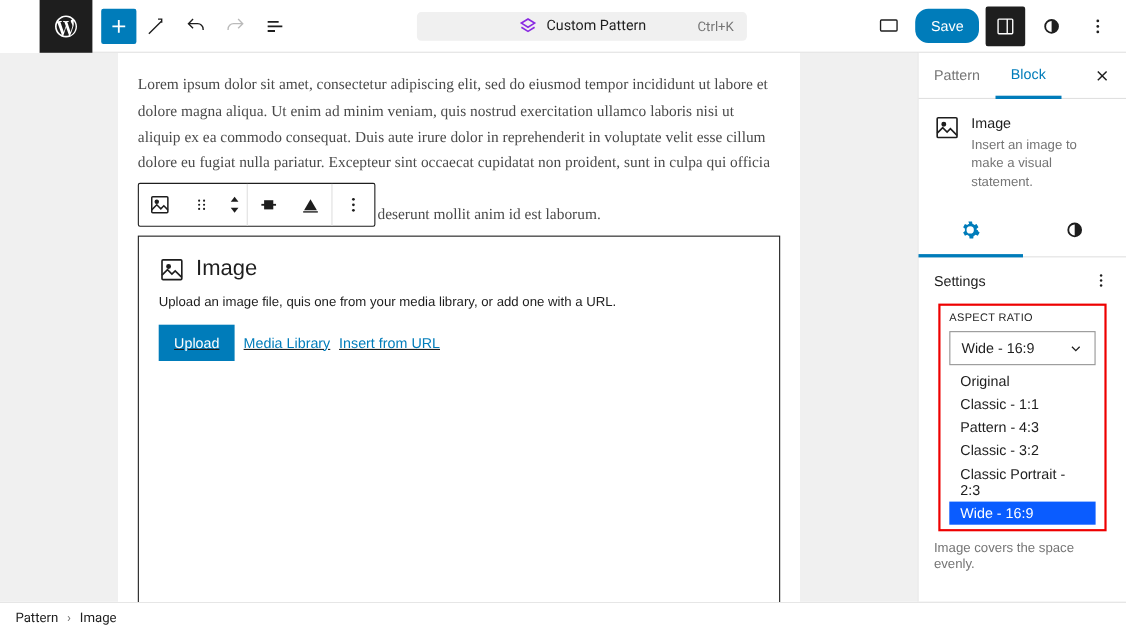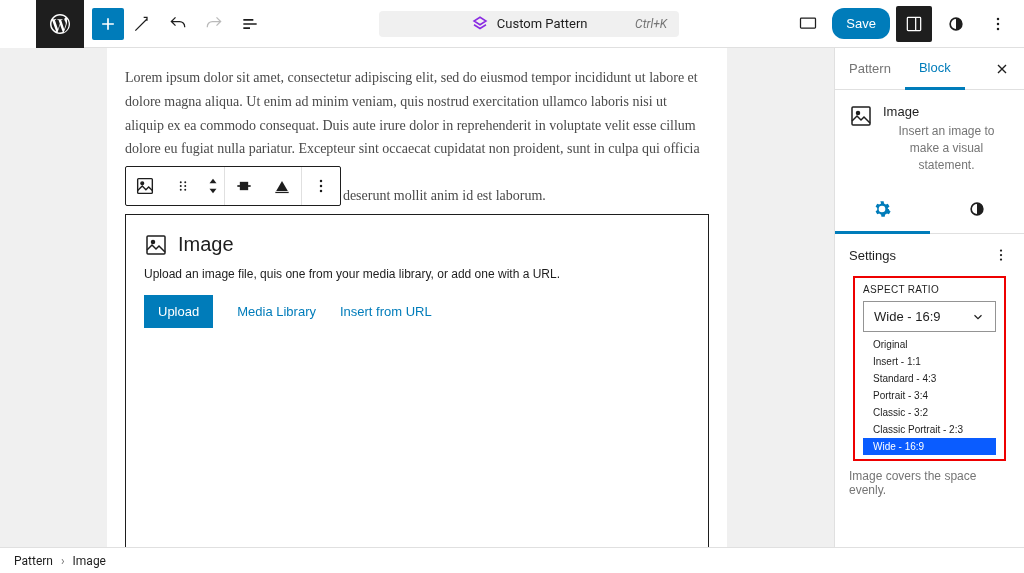--- a/index.html
+++ b/index.html
@@ -9,21 +9,21 @@
 
 .topbar { height: 48px; display: flex; align-items: center; border-bottom: 1px solid #e0e0e0; background: #fff; margin-left: 36px; }
 .wp-logo { width: 48px; height: 48px; background: #1e1e1e; display: flex; align-items: center; justify-content: center; }
 .wp-logo svg { width: 24px; height: 24px; fill: #fff; }
 .toggle-inserter { width: 32px; height: 32px; background: #007cba; border-radius: 2px; display: flex; align-items: center; justify-content: center; margin-left: 8px; color: #fff; font-size: 22px; cursor: pointer; }
 .tool-btn { width: 36px; height: 36px; display: flex; align-items: center; justify-content: center; cursor: pointer; color: #1e1e1e; }
 .tool-btn.disabled { opacity: 0.3; }
 .topbar-center { flex: 1; display: flex; justify-content: center; }
 .doc-title-bar { display: flex; align-items: center; background: #f0f0f0; border-radius: 4px; padding: 4px 12px; gap: 8px; min-width: 300px; justify-content: center; position: relative; }
 .doc-title-bar .pattern-icon { color: #8a2be2; }
-.doc-title-bar .shortcut { position: absolute; right: 12px; color: #757575; font-size: 12px; font-style: italic; }
+.doc-title-bar .shortcut { position: absolute; right: 12px; color: #757575; font-size: 12px; }
 .topbar-right { display: flex; align-items: center; gap: 6px; padding-right: 8px; }
 .save-btn { background: #007cba; color: #fff; border: none; padding: 8px 14px; border-radius: 12px; cursor: pointer; font-size: 13px; }
 .icon-btn { width: 36px; height: 36px; display: flex; align-items: center; justify-content: center; cursor: pointer; border-radius: 2px; }
 .icon-btn.active { background: #1e1e1e; color: #fff; }
 
 
 .main { flex: 1; display: flex; overflow: hidden; }
 .canvas-wrap { flex: 1; background: #f0f0f0; padding: 0 8px; overflow: hidden; display: flex; justify-content: center; position: relative; }
 .canvas { width: 620px; background: #fff; padding: 18px 18px; overflow-y: auto; position: relative; height: 100%; font-family: Georgia, serif; }
 .canvas::-webkit-scrollbar { width: 10px; }
@@ -35,43 +35,43 @@
 .block-toolbar { display: inline-flex; background: #fff; border: 1px solid #1e1e1e; border-radius: 2px; height: 40px; margin-top: 12px; }
 .bt-group { display: flex; align-items: center; border-right: 1px solid #e0e0e0; }
 .bt-group:last-child { border-right: none; }
 .bt-btn { width: 38px; height: 38px; display: flex; align-items: center; justify-content: center; cursor: pointer; }
 
 
 .image-block { border: 1px solid #1e1e1e; margin-top: -1px; padding: 18px; }
 .image-block-header { display: flex; align-items: center; gap: 10px; margin-bottom: 10px; }
 .image-block-header .title { font-size: 20px; font-family: -apple-system, sans-serif; }
 .image-block-desc { font-size: 12px; color: #1e1e1e; margin-bottom: 14px; font-family: -apple-system, sans-serif; }
-.image-block-actions { display: flex; gap: 24px; align-items: center; font-family: -apple-system, sans-serif; }
+.image-block-actions { display: flex; gap: 8px; align-items: center; font-family: -apple-system, sans-serif; text-decoration: underline; }
 .upload-btn { background: #007cba; color: #fff; border: none; padding: 9px 14px; cursor: pointer; font-size: 13px; }
 .link-btn { color: #007cba; background: none; border: none; cursor: pointer; font-size: 13px; }
 .image-block-body { height: 230px; }
 
 
 .sidebar { width: 190px; border-left: 1px solid #e0e0e0; background: #fff; display: flex; flex-direction: column; font-family: -apple-system, sans-serif; }
 .sidebar-tabs { display: flex; border-bottom: 1px solid #e0e0e0; align-items: center; }
 .sidebar-tab { padding: 12px 14px; cursor: pointer; font-size: 13px; color: #757575; }
 .sidebar-tab.active { color: #007cba; border-bottom: 3px solid #007cba; margin-bottom: -1px; font-weight: 500; }
 .sidebar-close { margin-left: auto; padding: 10px 14px; cursor: pointer; }
 .block-info { display: flex; gap: 10px; padding: 14px; }
 .block-info-text .block-name { font-weight: 500; margin-bottom: 4px; }
-.block-info-text .block-desc { font-size: 12px; color: #757575; line-height: 1.4; text-align: center; }
+.block-info-text .block-desc { font-size: 12px; color: #757575; line-height: 1.4; }
 .sub-tabs { display: flex; border-bottom: 1px solid #e0e0e0; }
 .sub-tab { flex: 1; display: flex; justify-content: center; padding: 12px 0; cursor: pointer; }
 .sub-tab.active { border-bottom: 3px solid #007cba; color: #007cba; margin-bottom: -1px; }
 .settings-header { display: flex; justify-content: space-between; align-items: center; padding: 12px 14px; font-weight: 500; }
 .panel { border: 2px solid #e00; margin: 0 18px; padding: 6px 8px 4px; position: relative; }
 .panel-label { font-size: 10px; text-transform: uppercase; color: #1e1e1e; margin-bottom: 6px; font-weight: 500; letter-spacing: 0.3px; }
 .select-box { border: 1px solid #949494; padding: 7px 10px; font-size: 13px; display: flex; justify-content: space-between; align-items: center; cursor: pointer; margin-bottom: 4px; }
 .dropdown-list { background: #fff; }
-.dropdown-item { padding: 3px 10px; font-size: 10px; cursor: pointer; }
+.dropdown-item { padding: 3px 10px; font-size: 13px; cursor: pointer; }
 .dropdown-item.selected { background: #0a5cff; color: #fff; }
 .help-text { font-size: 12px; color: #757575; padding: 8px 14px 14px; }
 
 
 .footer { height: 26px; border-top: 1px solid #e0e0e0; display: flex; align-items: center; padding: 0 14px; font-size: 12px; gap: 8px; color: #1e1e1e; }
 .footer .sep { color: #757575; }
 
 svg { display: block; }
 </style>
 </head>
@@ -282,23 +282,22 @@
       <div class="panel">
         <div class="panel-label">ASPECT RATIO</div>
         <div class="select-box">
           <span>Wide - 16:9</span>
           <svg width="14" height="14" viewBox="0 0 24 24" fill="none" stroke="currentColor" stroke-width="2">
               <path d="M6 9l6 6 6-6"></path>
             </svg>
         </div>
         <div class="dropdown-list">
           <div class="dropdown-item">Original</div>
-          <div class="dropdown-item">Insert - 1:1</div>
-          <div class="dropdown-item">Standard - 4:3</div>
-          <div class="dropdown-item">Portrait - 3:4</div>
+          <div class="dropdown-item">Classic - 1:1</div>
+          <div class="dropdown-item">Pattern - 4:3</div>
           <div class="dropdown-item">Classic - 3:2</div>
           <div class="dropdown-item">Classic Portrait - 2:3</div>
           <div class="dropdown-item selected">Wide - 16:9</div>
         </div>
       </div>
       <div class="help-text">Image covers the space evenly.</div>
 
     </div>
   </div>
 

